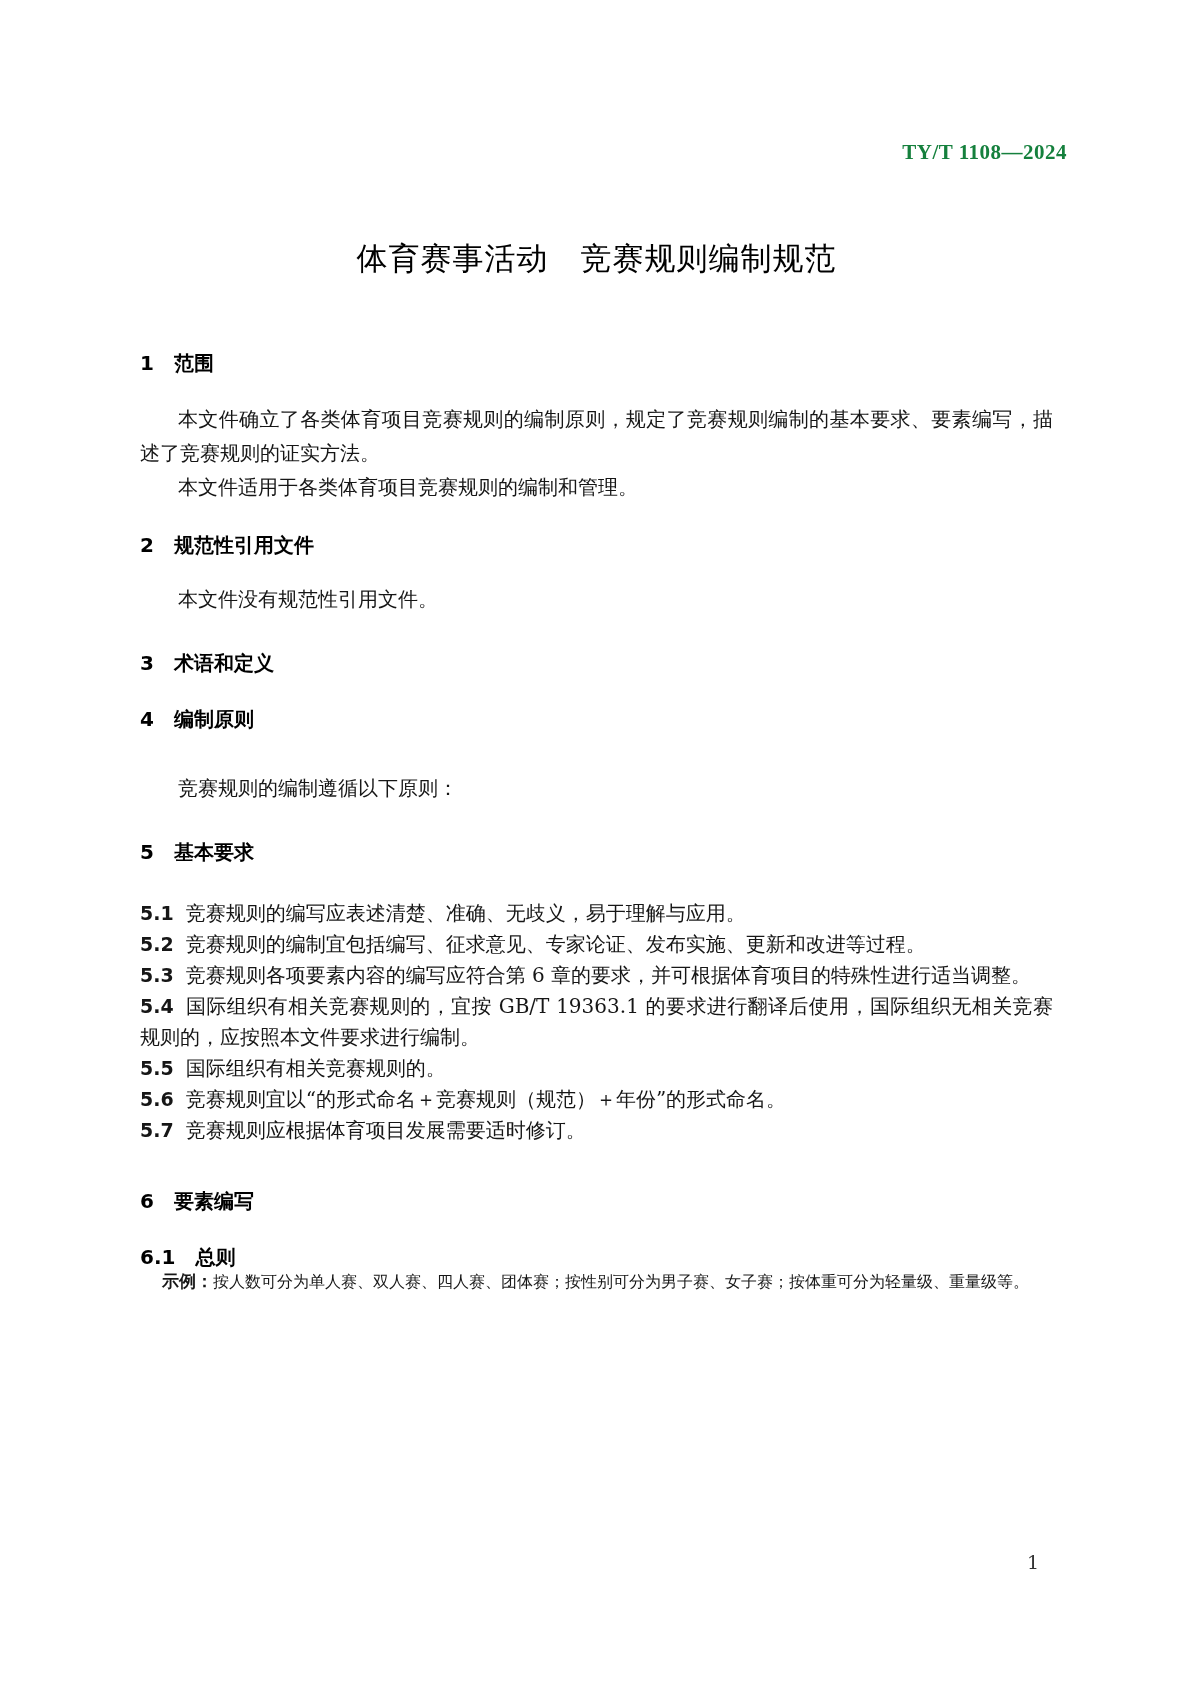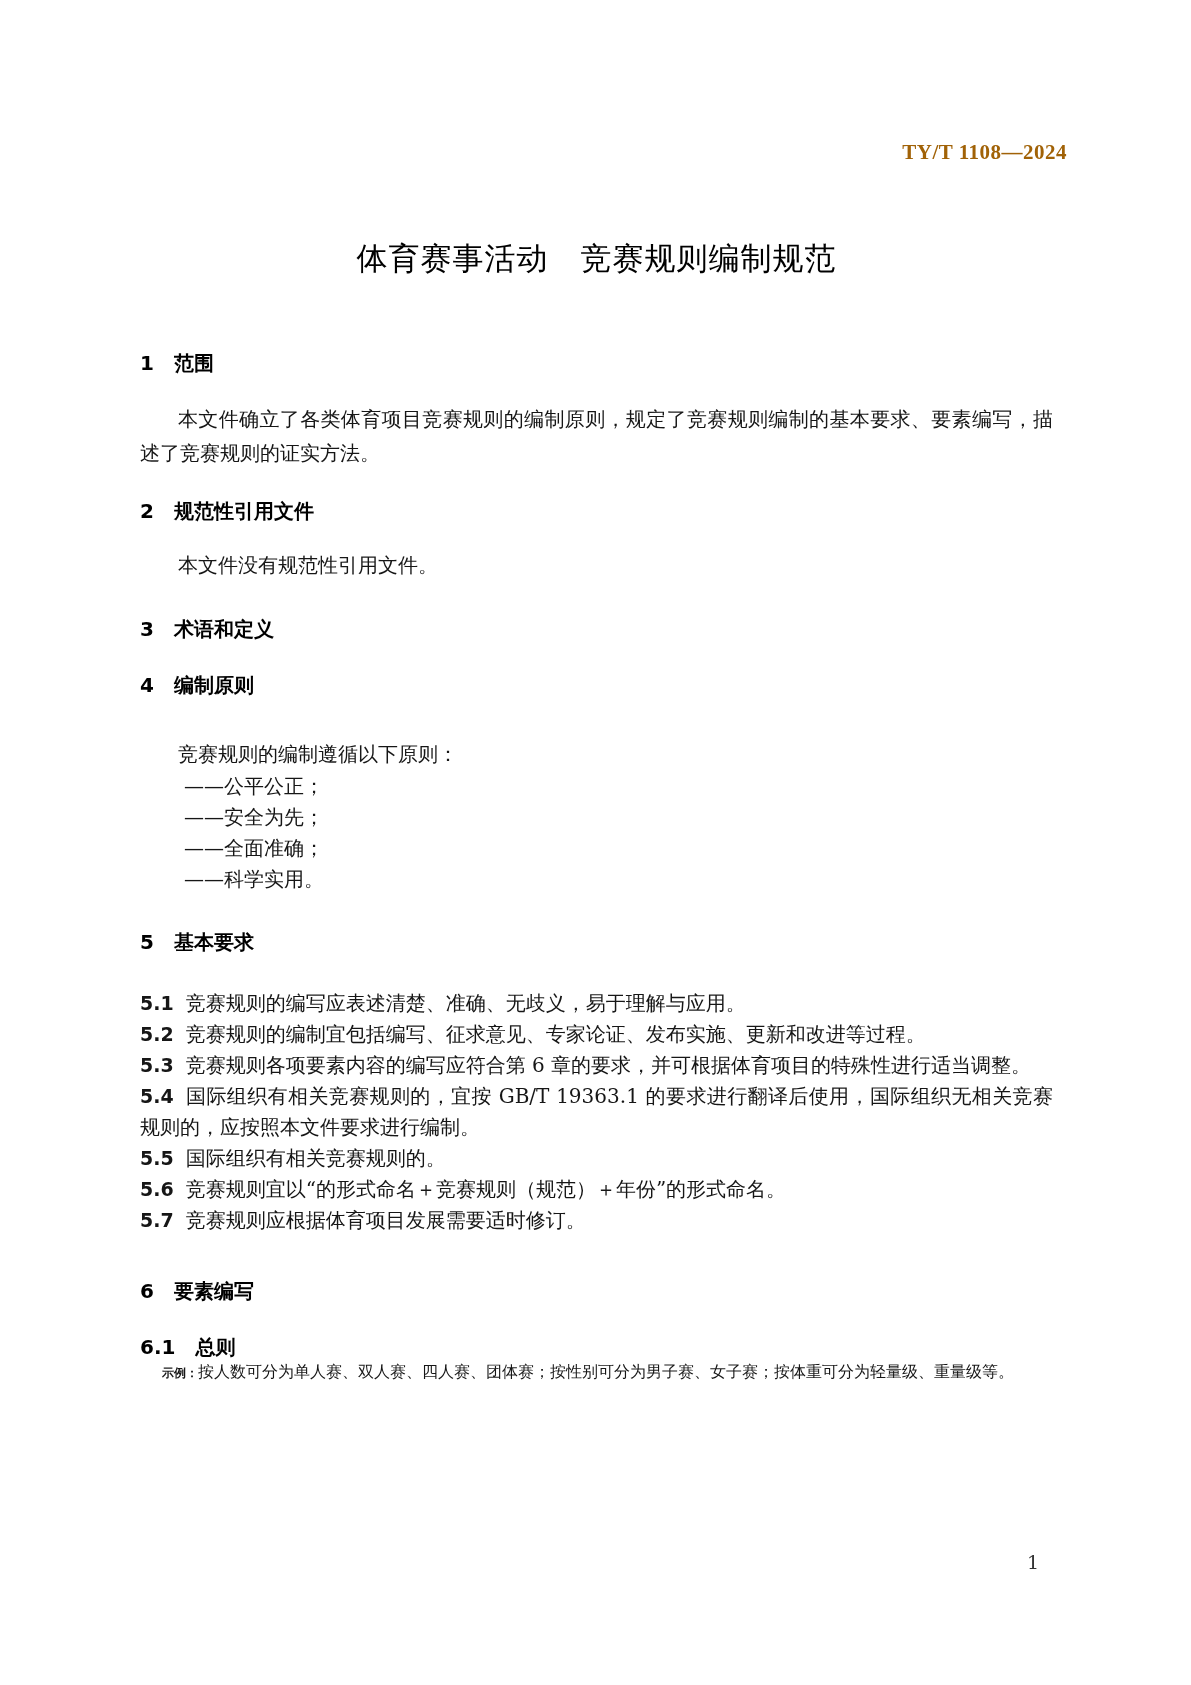--- a/index.html
+++ b/index.html
@@ -14,21 +14,21 @@
     font-family:"DejaVu Serif","Liberation Serif",serif;
     color:#161616;
   }
   
   .code-row{
     margin:141px -14px 0 0;
     text-align:right;
     font-family:"Liberation Serif","DejaVu Serif",serif;
     font-weight:bold;
     font-size:21px;line-height:22px;
-    letter-spacing:.5px;color:#a16207;
+    letter-spacing:.5px;color:#15803d;
   }
   
   .title-row{
     margin-top:77px;
     text-align:center;
     font-family:"DejaVu Sans","Liberation Sans",sans-serif;
     font-weight:normal;
     font-size:31px;line-height:36px;
     letter-spacing:1px;color:#000;
     white-space:nowrap;
@@ -68,21 +68,21 @@
     margin-right:12px;
   }
   
   .example{
     margin:0;padding-left:22px;
     font-size:16px;line-height:28px;
   }
   .example .example-label{
     font-family:Liberation Serif, serif;
     font-weight:bold;
-    font-size:12px;
+    font-size:17px;
   }
   
   .page-num{
     position:absolute;
     top:1551px;right:152px;
     font-size:19px;line-height:22px;
     color:#333;
   }
   
   #h-s1{margin-top:76px;}
@@ -104,40 +104,35 @@
 <div class="page">
 
   <div class="code-row">TY/T 1108—2024</div>
 
   <div class="title-row">体育赛事活动　竞赛规则编制规范</div>
 
   <h2 class="sec-heading" id="h-s1">
     <span class="sec-num">1</span><span class="sec-title">范围</span>
   </h2>
   <p class="para" id="p-s1a">本文件确立了各类体育项目竞赛规则的编制原则，规定了竞赛规则编制的基本要求、要素编写，描述了竞赛规则的证实方法。</p>
+  <p class="para" id="p-s1b">本文件适用于各类体育项目竞赛规则的编制和管理。</p>
 
   <h2 class="sec-heading" id="h-s2">
     <span class="sec-num">2</span><span class="sec-title">规范性引用文件</span>
   </h2>
   <p class="para" id="p-s2">本文件没有规范性引用文件。</p>
 
   <h2 class="sec-heading" id="h-s3">
     <span class="sec-num">3</span><span class="sec-title">术语和定义</span>
   </h2>
 
   <h2 class="sec-heading" id="h-s4">
     <span class="sec-num">4</span><span class="sec-title">编制原则</span>
   </h2>
   <p class="para" id="p-s4intro">竞赛规则的编制遵循以下原则：</p>
-  <div>
-    <div class="dash-item">——公平公正；</div>
-    <div class="dash-item">——安全为先；</div>
-    <div class="dash-item">——全面准确；</div>
-    <div class="dash-item">——科学实用。</div>
-  </div>
 
   <h2 class="sec-heading" id="h-s5">
     <span class="sec-num">5</span><span class="sec-title">基本要求</span>
   </h2>
   <div class="clauses">
     <p class="clause"><span class="clause-num">5.1</span><span class="clause-text">竞赛规则的编写应表述清楚、准确、无歧义，易于理解与应用。</span></p>
     <p class="clause"><span class="clause-num">5.2</span><span class="clause-text">竞赛规则的编制宜包括编写、征求意见、专家论证、发布实施、更新和改进等过程。</span></p>
     <p class="clause"><span class="clause-num">5.3</span><span class="clause-text">竞赛规则各项要素内容的编写应符合第 6 章的要求，并可根据体育项目的特殊性进行适当调整。</span></p>
     <p class="clause"><span class="clause-num">5.4</span><span class="clause-text">国际组织有相关竞赛规则的，宜按 GB/T 19363.1 的要求进行翻译后使用，国际组织无相关竞赛规则的，应按照本文件要求进行编制。</span></p>
     <p class="clause"><span class="clause-num">5.5</span><span class="clause-text">国际组织有相关竞赛规则的。</span></p>

